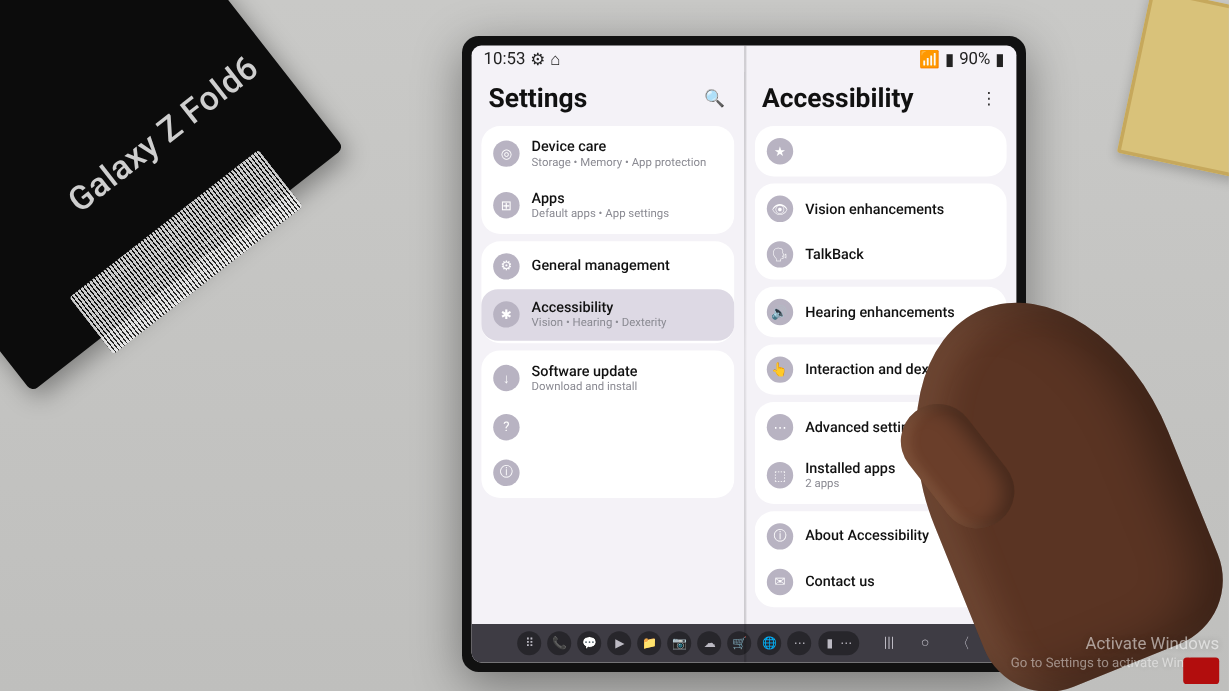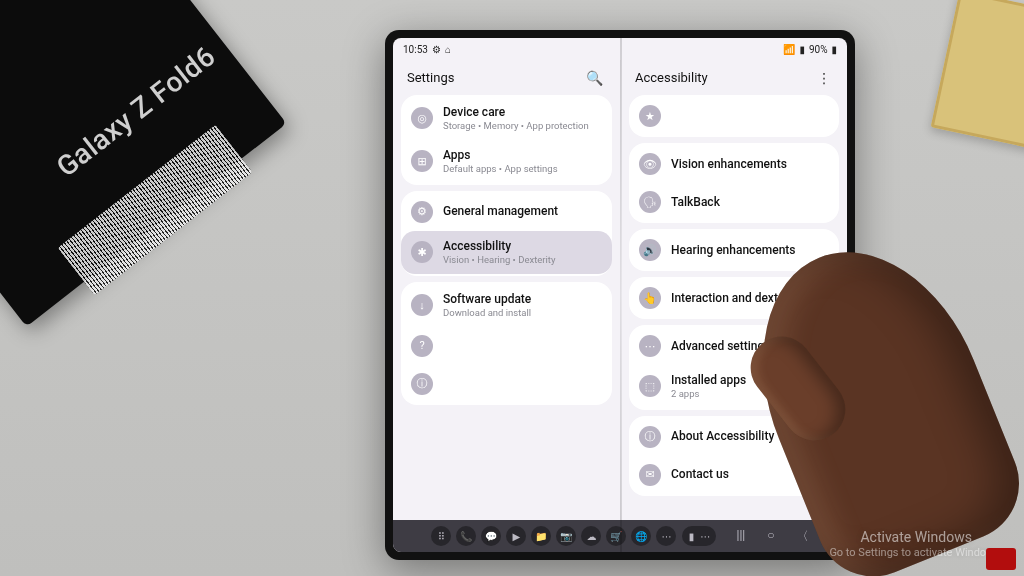--- a/index.html
+++ b/index.html
@@ -43,28 +43,28 @@
     width:100%; height:100%; background:#f4f2f7; border-radius:8px;
     display:flex; flex-direction:column; position:relative; overflow:hidden;
   }
   .fold {
     position:absolute; top:0; bottom:0; left:50%; width:2px;
     background:linear-gradient(180deg,rgba(0,0,0,.15),rgba(0,0,0,.05),rgba(0,0,0,.15));
     pointer-events:none;
   }
   .status {
     height:22px; display:flex; justify-content:space-between; align-items:center;
-    padding:0 10px; font-size:10px; color:#222;
+    padding:0 10px; font-size:14px; color:#222;
   }
   .status .left, .status .right { display:flex; gap:4px; align-items:center; }
   .panes { flex:1; display:flex; }
   .pane { width:50%; padding:6px 8px 0 8px; display:flex; flex-direction:column; }
   .pane-right { border-left:1px solid rgba(0,0,0,.03); }
   .pane-header { display:flex; align-items:center; justify-content:space-between; padding:4px 4px 10px 6px; }
-  .pane-title { font-size:13px; font-weight:400; color:#111;text-align:right; }
+  .pane-title { font-size:22px; font-weight:700; color:#111;text-align:right; }
   .hicon { font-size:14px; color:#333; padding:0 4px; line-height:1; }
 
   .list { flex:1; overflow:hidden; display:flex; flex-direction:column; gap:6px; }
   .group { background:#fff; border-radius:16px; padding:2px 0; }
   .row {
     display:flex; gap:10px; align-items:center; padding:8px 10px;
     border-radius:14px;
   }
   .row.sel { background:#ddd9e4; }
   .row .ic {
@@ -92,22 +92,22 @@
     box-shadow: inset -20px -10px 40px rgba(0,0,0,.35), inset 18px 8px 28px rgba(255,200,160,.15);
   }
   .fingertip {
     position:absolute; right:195px; top:115px; width:62px; height:115px;
     background:#6a3e2a; border-radius:40px;
     transform:rotate(-38deg);
     box-shadow: inset -8px -4px 16px rgba(0,0,0,.35), inset 6px 4px 10px rgba(255,205,160,.15);
   }
 
   .watermark {
-    position:absolute; right:21px; bottom:16px; color:rgba(255,255,255,.55);
-    font-size:14px; text-align:center; line-height:1.3;
+    position:absolute; right:8px; bottom:16px; color:rgba(255,255,255,.55);
+    font-size:14px; text-align:right; line-height:1.3;
     text-shadow:0 0 6px rgba(0,0,0,.2);
   }
   .watermark .w2 { font-size:11px; opacity:.85; }
   .yt {
     position:absolute; right:8px; bottom:6px; width:30px; height:22px;
     background:#b20d0d; border-radius:3px;
   }
 </style>
 </head>
 <body>

